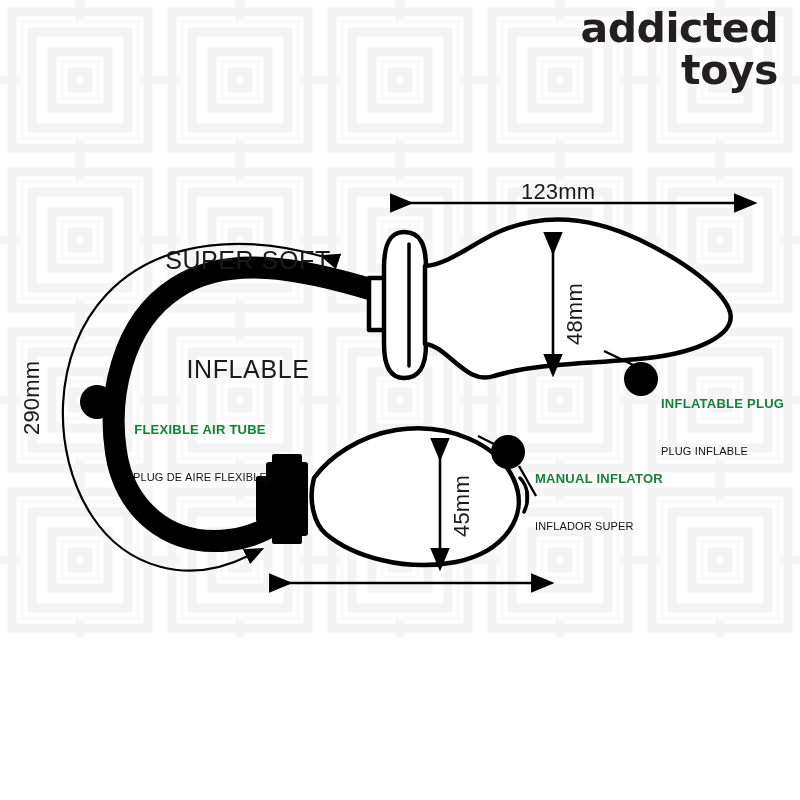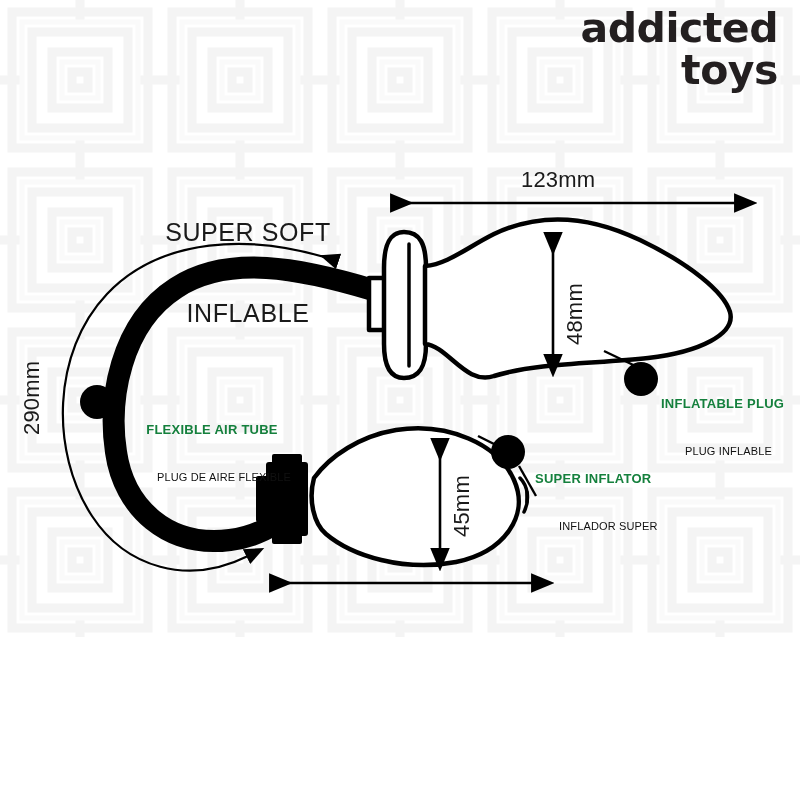--- a/index.html
+++ b/index.html
@@ -62,54 +62,53 @@
   #headline {
     left: 98px;
     top: 165px;
     width: 300px;
     text-align: center;
     font-size: 25px;
     font-weight: 300;
     letter-spacing: 0.6px;
     color: #1a1a1a;
   }
-  #headline span { display: block; }
+  #headline span { display: block; margin-top: 28px; }
   
   .dim {
     font-size: 22px;
     font-weight: 400;
     color: #1a1a1a;
     letter-spacing: 0.2px;
   }
   .dim.vert {
     transform-origin: 0 0;
     transform: rotate(-90deg);
   }
-  #dim-123 { left: 521px; top: 168px; }
+  #dim-123 { left: 521px; top: 180px; }
   #dim-48  { left: 563px; top: 345px; }
   #dim-45  { left: 450px; top: 537px; }
   #dim-95  { left: 367px; top: 595px; margin-top: 44px; }
   #dim-290 { left: 20px;  top: 435px; }
   
   .callout { z-index: 2; }
   .callout .en {
     display: block;
     font-size: 13px;
     font-weight: 700;
     letter-spacing: 0.25px;
     color: #15803d;
   }
   .callout .es {
     display: block;
     font-size: 11px;
     font-weight: 400;
     letter-spacing: 0.15px;
     color: #111111;
     margin-top: 1px;
-    margin-left: 24px;
   }
   #callout-tube  { left: 133px; top: 388px; text-align: center; }
   #callout-plug  { left: 661px; top: 362px; }
   #callout-infl  { left: 535px; top: 437px; }
 </style>
 </head>
 <body>
 
 <div id="page">
 
@@ -263,17 +262,17 @@
     <span class="en">FLEXIBLE AIR TUBE</span>
     <span class="es">PLUG DE AIRE FLEXIBLE</span>
   </div>
 
   <div class="txt callout" id="callout-plug">
     <span class="en">INFLATABLE PLUG</span>
     <span class="es">PLUG INFLABLE</span>
   </div>
 
   <div class="txt callout" id="callout-infl">
-    <span class="en">SUPER INFLATOR</span>
+    <span class="en">MANUAL INFLATOR</span>
     <span class="es">INFLADOR SUPER</span>
   </div>
 
 </div>
 
 </body></html>

